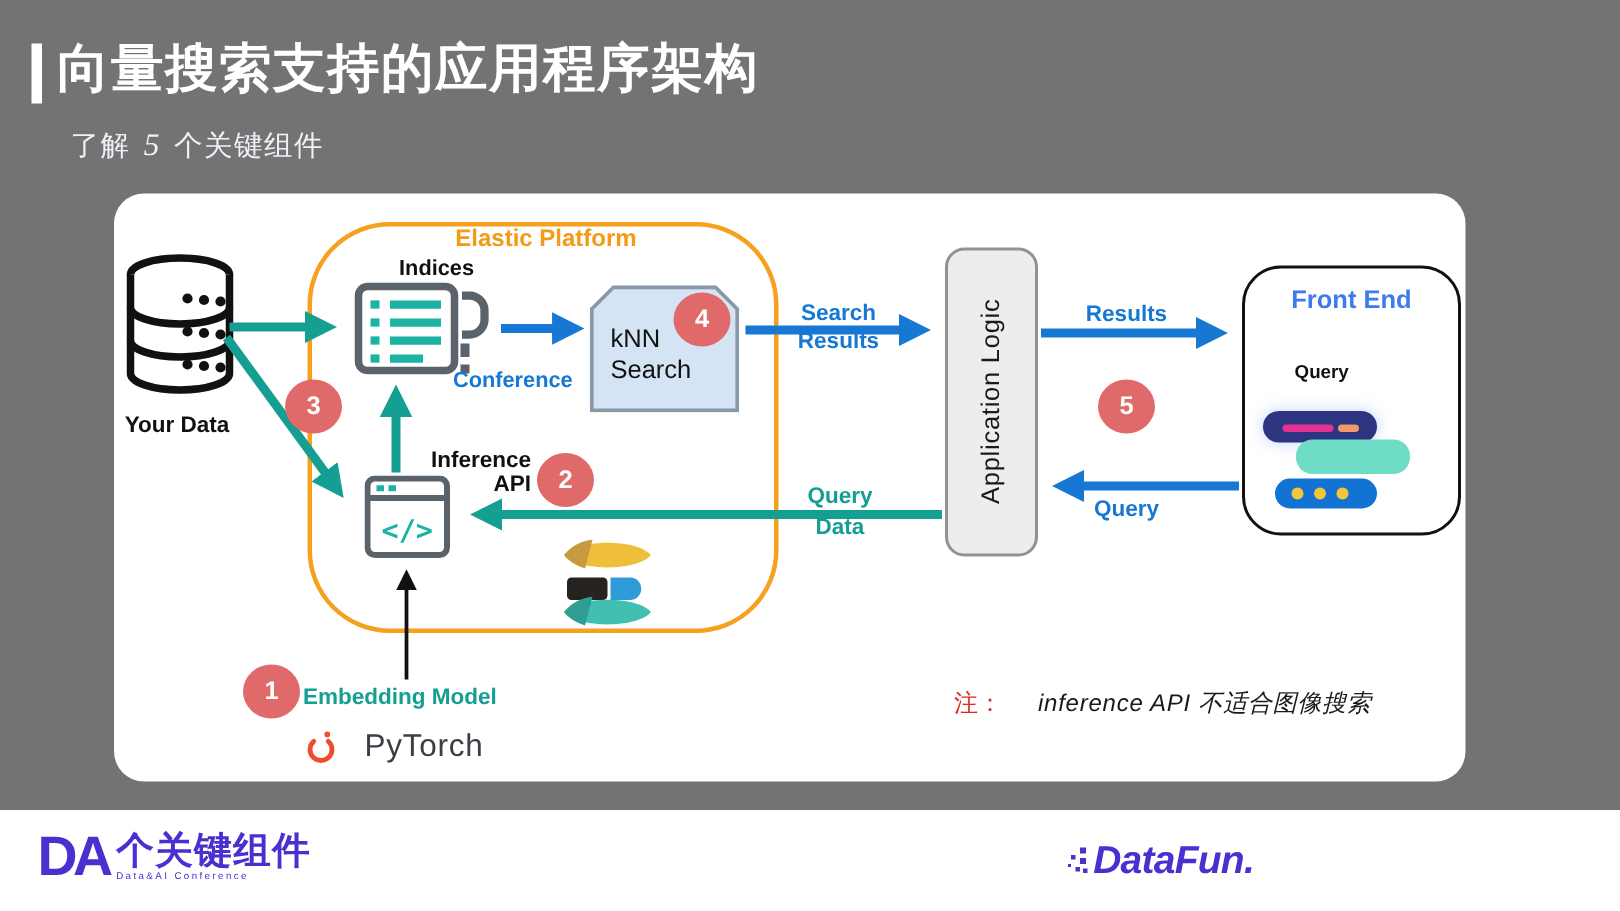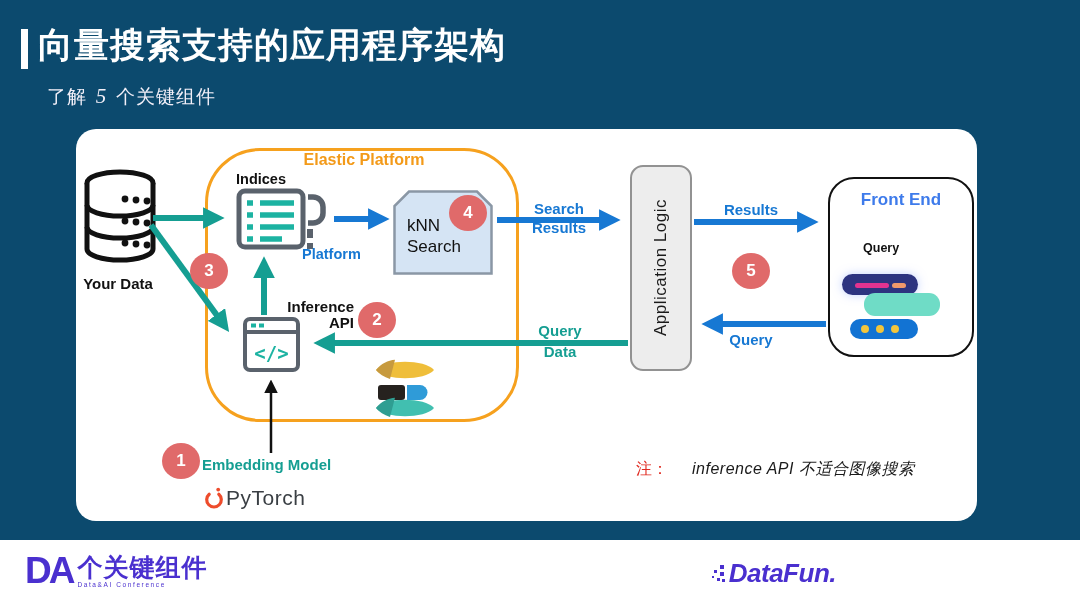--- a/index.html
+++ b/index.html
@@ -1,18 +1,18 @@
 <!DOCTYPE html>
 <html><head>
 <meta charset="utf-8">
 <style>
   html,body{margin:0;padding:0;}
   body{width:1080px;height:607px;overflow:hidden;font-family:"Liberation Sans",sans-serif;background:#fff;}
   .stage{position:relative;width:1080px;height:607px;}
-  .slide{position:absolute;left:0;top:0;width:1080px;height:540px;background:#0c4a6e;}
+  .slide{position:absolute;left:0;top:0;width:1080px;height:540px;background:#737373;}
 
   
   .title-bar{position:absolute;left:21px;top:29px;width:7px;height:40px;background:#fff;}
   .slide-title{position:absolute;left:38px;top:22px;margin:0;color:#fff;
     font-family:"Liberation Serif","DejaVu Serif",serif;font-size:35px;font-weight:600;letter-spacing:1px;}
   .slide-subtitle{position:absolute;left:47px;top:84px;color:#f2eff8;
     font-family:"Liberation Serif","DejaVu Serif",serif;font-size:19px;letter-spacing:1px;}
   .slide-subtitle em{font-style:italic;font-size:21px;padding:0 3px;}
 
   
@@ -37,38 +37,38 @@
   .fe-dash-orange{left:62px;top:104px;width:14px;height:5px;background:#F0996B;border-radius:3px;}
   .fe-bar2{left:34px;top:114px;width:76px;height:23px;background:#6FDCC6;}
   .fe-bar3{left:20px;top:140px;width:68px;height:20px;background:#1273D3;}
   .fe-dot{width:8px;height:8px;border-radius:50%;background:#F3C53B;top:146px;}
 
   
   .knn-text{left:331px;top:86px;font-size:17px;color:#111;line-height:21px;}
 
   
   .lab{font-weight:bold;}
-  .lab-indices{left:160px;top:42px;width:80px;text-align:left;color:#111;font-size:14.5px;}
+  .lab-indices{left:160px;top:42px;width:80px;text-align:right;color:#111;font-size:14.5px;}
   .lab-yourdata{left:-3px;top:146px;width:90px;text-align:center;color:#111;font-size:15px;}
   .lab-embedding{left:226px;top:117px;color:#1778D3;font-size:14.5px;}
   .lab-inference{left:200px;top:170px;width:78px;text-align:right;color:#111;font-size:15px;line-height:16px;}
   .lab-search-results{left:438px;top:70px;width:90px;text-align:center;color:#1778D3;font-size:15px;line-height:19px;}
   .lab-query-data{left:444px;top:191px;width:80px;text-align:center;color:#159E92;font-size:15px;line-height:21px;}
   .lab-results{left:640px;top:72px;width:70px;text-align:center;color:#1778D3;font-size:15px;}
   .lab-query{left:640px;top:202px;width:70px;text-align:center;color:#1778D3;font-size:15px;}
   .lab-embedding-model{left:126px;top:327px;color:#159E92;font-size:15px;}
 
   
   .badge{width:38px;height:36px;border-radius:50%;background:#E06A6A;color:#fff;font-weight:bold;
     font-size:17px;display:flex;align-items:center;justify-content:center;}
   .badge1{left:86px;top:314px;} .badge2{left:282px;top:173px;} .badge3{left:114px;top:124px;}
   .badge4{left:373px;top:66px;} .badge5{left:656px;top:124px;}
 
   
-  .pytorch{left:127px;top:357px;display:flex;align-items:center;gap:1px;}
+  .pytorch{left:127px;top:357px;display:flex;align-items:center;gap:18px;}
   .pytorch-name{font-size:21px;color:#3A3F44;letter-spacing:.5px;}
 
   
   .note{left:560px;top:330px;font-size:16px;color:#1a1a1a;white-space:nowrap;}
   .note .np{color:#E02A20;font-style:normal;}
   .note .nt{font-style:italic;letter-spacing:.5px;margin-left:24px;}
 
   
   .footer{position:absolute;left:0;top:540px;width:860px;height:67px;background:#fff;}
   .da-logo{position:absolute;left:25px;top:14px;display:flex;align-items:flex-start;gap:5px;color:#4A30CF;}
@@ -130,21 +130,21 @@
           <line x1="11" y1="39" x2="17" y2="39"></line>
             <line x1="24" y1="39" x2="58" y2="39"></line>
           <line x1="11" y1="51" x2="17" y2="51"></line>
             <line x1="24" y1="51" x2="46" y2="51"></line>
         </g>
         <path d="M72,9 h5 a10,10 0 0 1 10,10 v6 a10,10 0 0 1 -10,10 h-5" fill="none" stroke="#5A626C" stroke-width="5.5"></path>
         <rect x="71" y="41" width="6" height="9" fill="#5A626C"></rect>
         <rect x="71" y="55" width="6" height="6" fill="#5A626C"></rect>
       </svg>
 
-      <div class="abs lab lab-embedding">Platform</div>
+      <div class="abs lab lab-embedding">Conference</div>
 
       <svg class="abs" style="left:317px;top:61px;" width="100" height="85" viewBox="0 0 100 85">
         <path d="M16,1.5 L84,1.5 L98.5,16 L98.5,83.5 L1.5,83.5 L1.5,16 Z" fill="#D5E4F4" stroke="#8A97A5" stroke-width="2.5"></path>
       </svg>
       <div class="abs knn-text">
         <div>kNN</div>
         <div>Search</div>
       </div>
 
       <div class="abs lab lab-inference">

